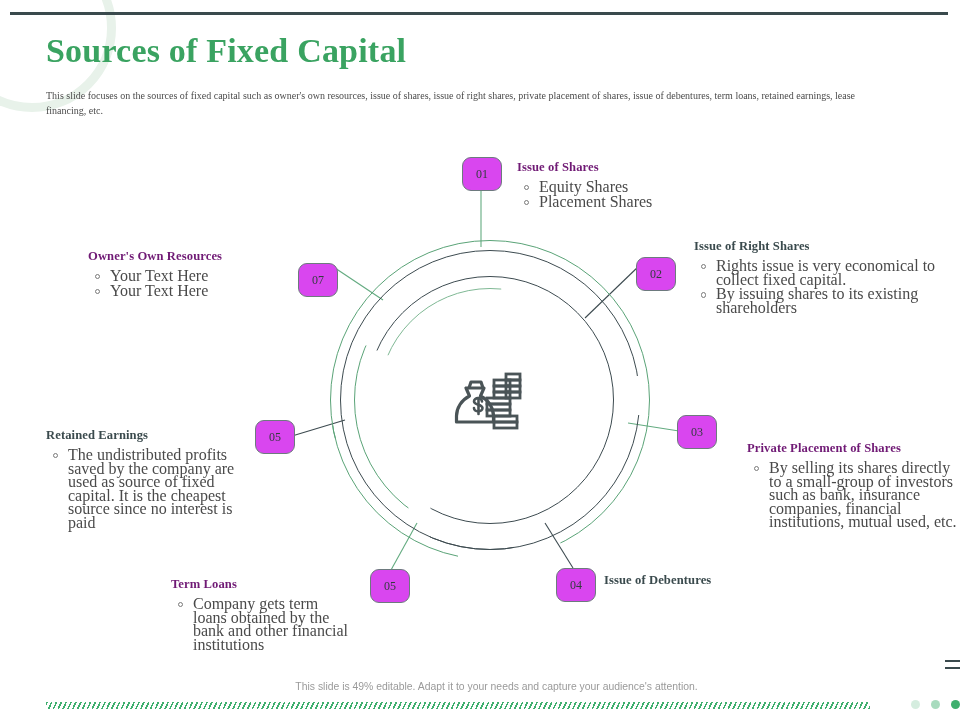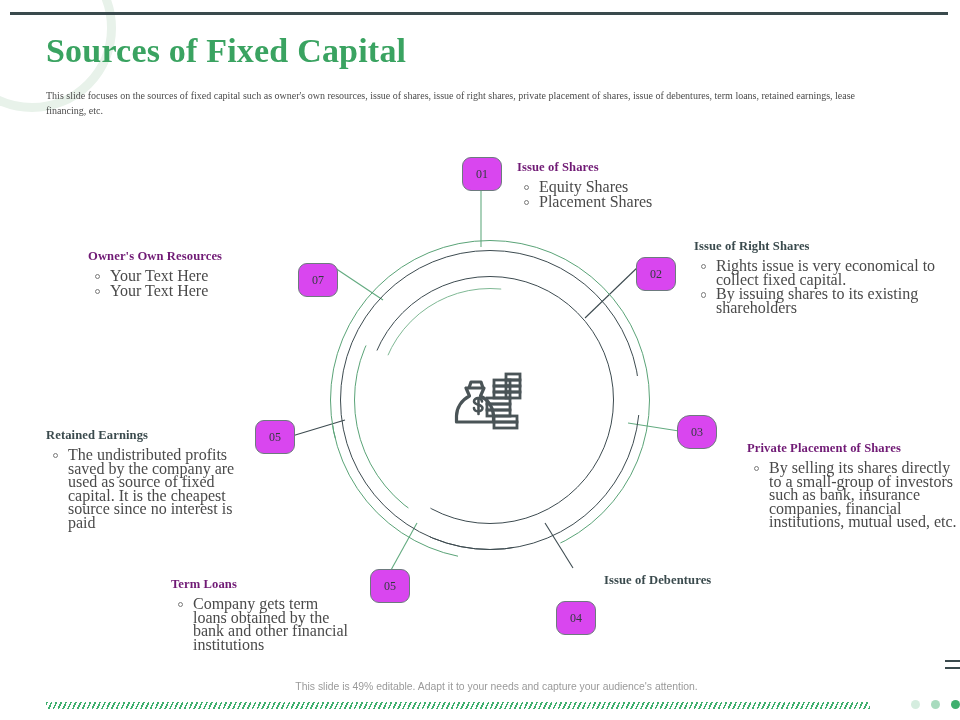--- a/index.html
+++ b/index.html
@@ -180,22 +180,22 @@
         <rect x="66" y="24" width="14" height="6"></rect>
         <rect x="66" y="30" width="14" height="6"></rect>
         <rect x="66" y="36" width="14" height="6"></rect>
         <rect x="66" y="42" width="14" height="6"></rect>
       </g>
     </svg>
   </div>
 
   <div class="badge" style="left:462px;top:157px;">01</div>
   <div class="badge" style="left:636px;top:235px;margin-top:22px;">02</div>
-  <div class="badge" style="left:677px;top:415px;border-radius:13px;">03</div>
-  <div class="badge" style="left:556px;top:568px;margin-top:33px;">04</div>
+  <div class="badge" style="left:677px;top:415px;">03</div>
+  <div class="badge" style="left:556px;top:568px;">04</div>
   <div class="badge" style="left:370px;top:569px;">05</div>
   <div class="badge" style="left:255px;top:420px;">05</div>
   <div class="badge" style="left:298px;top:243px;margin-top:20px;">07</div>
 
   <div class="blk" style="left:517px;top:160px;width:230px;">
     <h3 class="green">Issue of Shares</h3>
     <ul>
       <li>Equity Shares</li>
       <li>Placement Shares</li>
     </ul>

